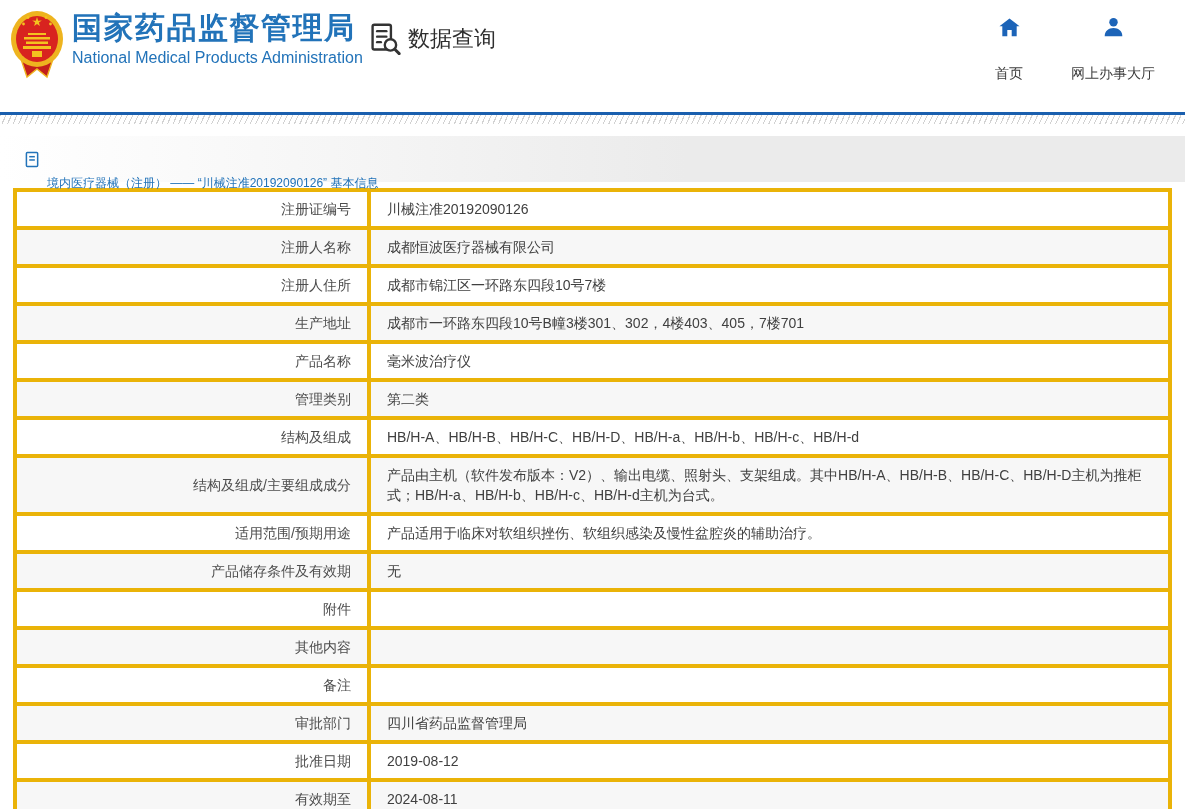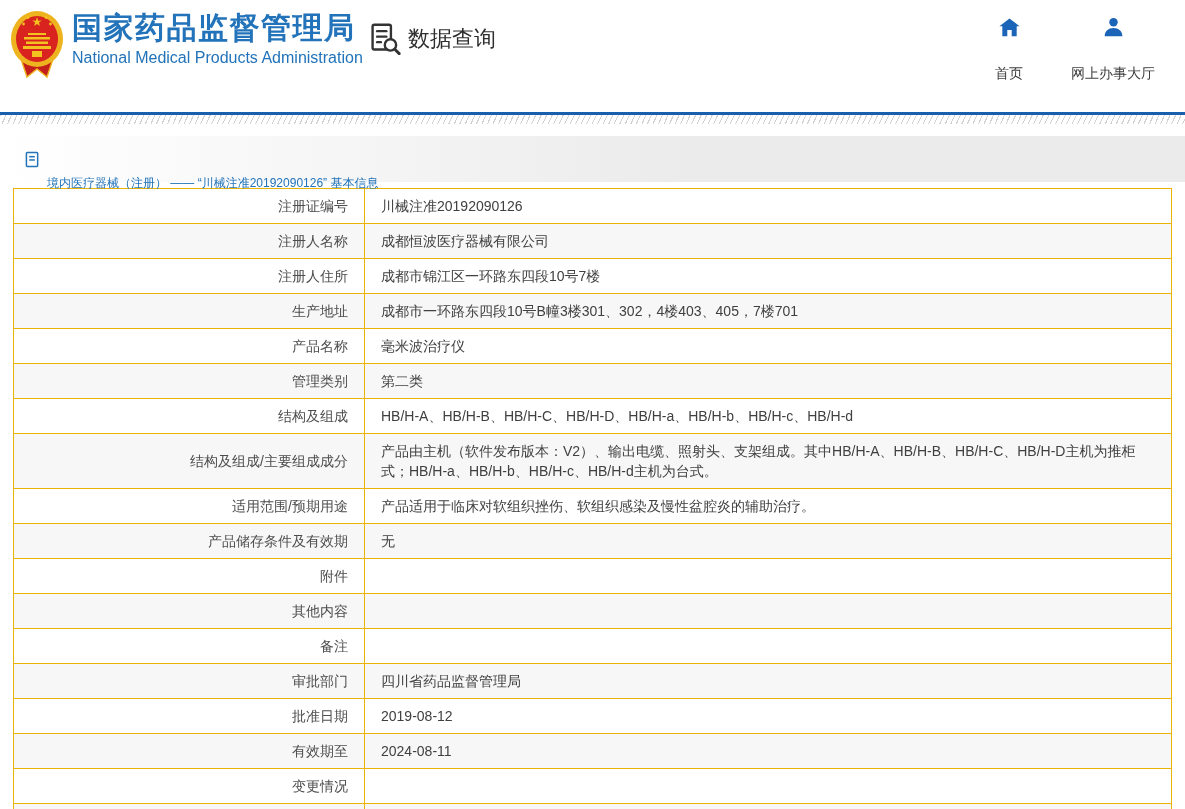--- a/index.html
+++ b/index.html
@@ -25,21 +25,21 @@
   .blue-line{height:3px;background:#1a5fae;}
   .hatch{height:9px;background-image:repeating-linear-gradient(115deg,#d2d2d2 0,#d2d2d2 1px,transparent 1px,transparent 5px);}
   .crumb-band{
     margin-top:12px;height:46px;display:flex;align-items:center;padding-left:25px;
     background:linear-gradient(to right,#ffffff 0%,#f6f6f6 28%,#ebebeb 58%,#ebebeb 100%);
   }
   .crumb-ic{display:flex;margin-right:7px;}
   .crumb-text{font-size:12px;color:#2273b9;margin-top:48px;}
   
   .info-table{margin:6px 13px 0;border-collapse:collapse;width:1159px;table-layout:fixed;}
-  .info-table td{border:1px solid #eab308;font-size:14px;padding:7px 16px;line-height:20px;vertical-align:middle;}
+  .info-table td{border:4px solid #eab308;font-size:14px;padding:7px 16px;line-height:20px;vertical-align:middle;}
   .label-cell{width:318px;text-align:right;color:#4d4d4d;}
   .value-cell{color:#404040;}
   tr.odd{background:#ffffff;}
   tr.even{background:#f7f7f7;}
   .detail-link{color:#b91c1c;text-decoration:none;cursor:pointer;}
   .note-ic{
     display:inline-block;width:10px;height:12px;margin-right:5px;vertical-align:-1px;
     background:#3a3a3a;border-radius:50% 50% 48% 48%/46% 46% 54% 54%;position:relative;
   }
   .note-ic::after{content:"";position:absolute;left:4px;bottom:-2px;width:3px;height:3px;background:#3a3a3a;}

